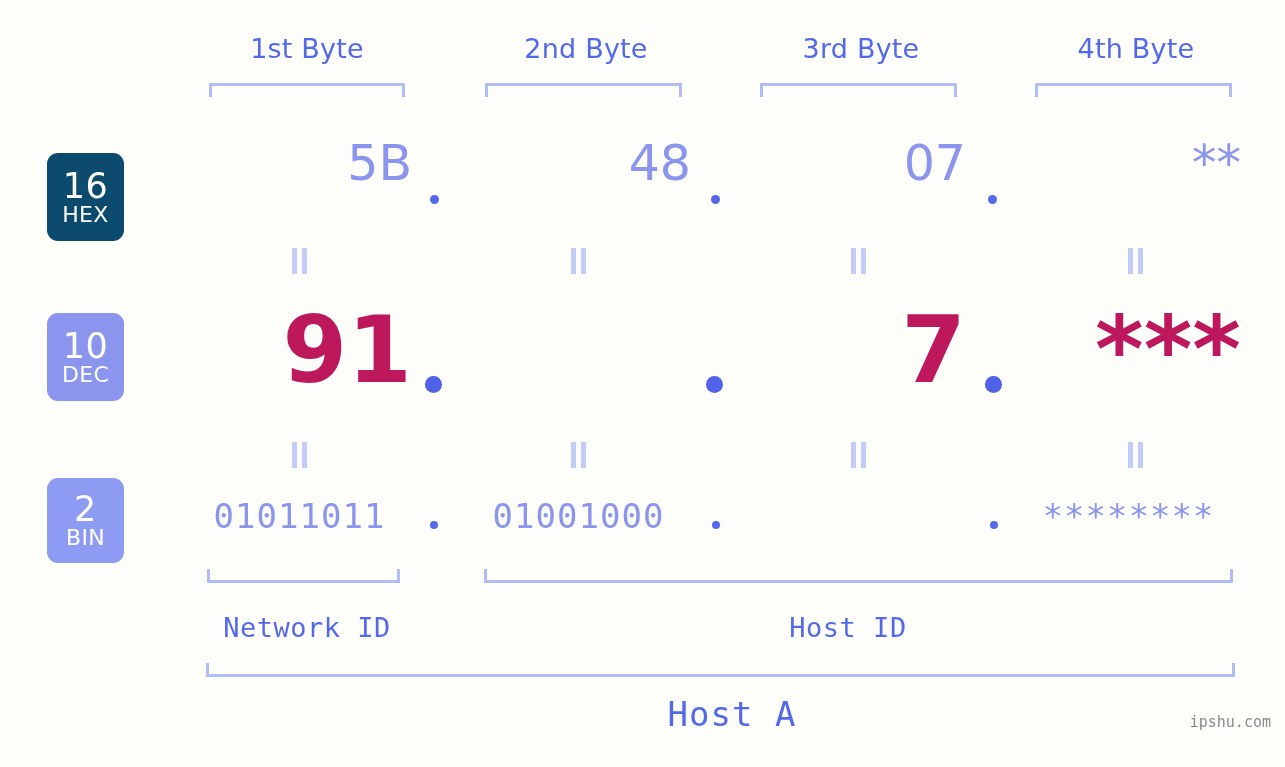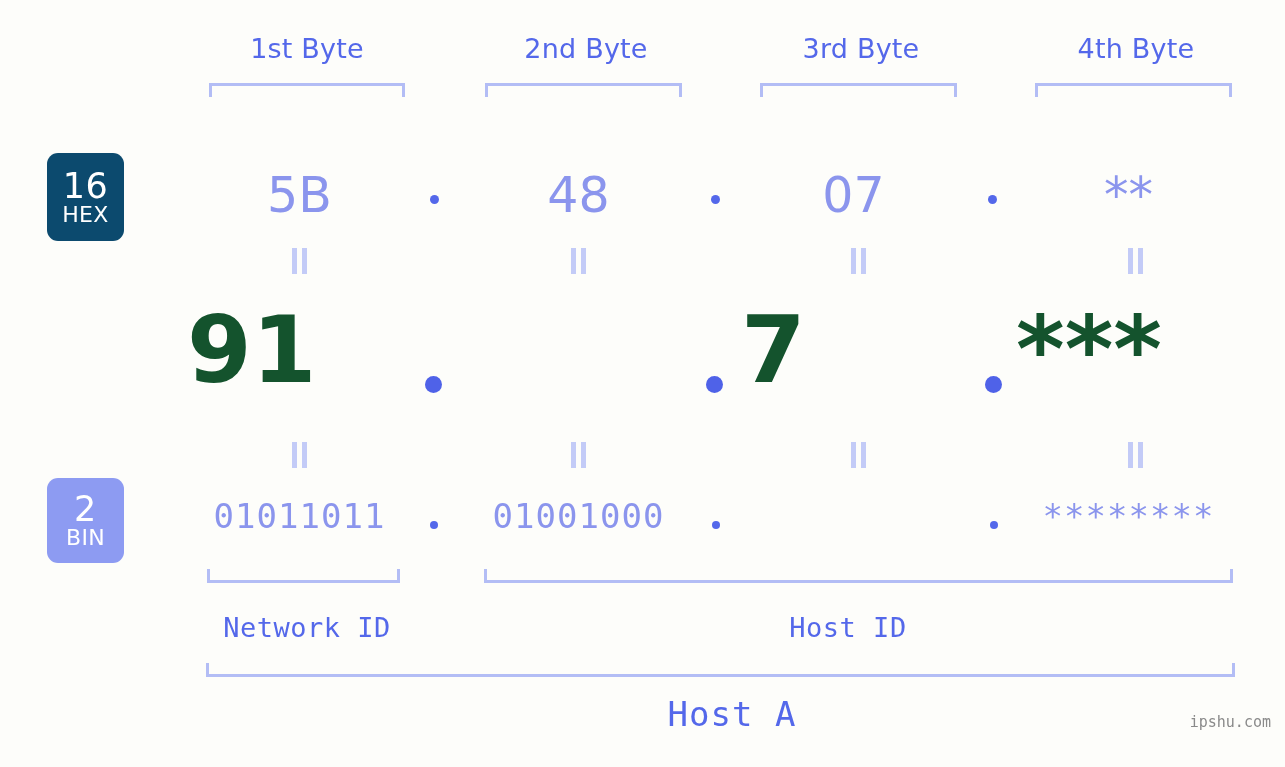--- a/index.html
+++ b/index.html
@@ -88,47 +88,47 @@
   }
   #badge-bin {
     top: 478px;
     height: 85px;
     background: #8d9bf2;
   }
 
   
   .hex-val {
     position: absolute;
-    top: 168px;
+    top: 136px;
     font-family: "DejaVu Sans", sans-serif;
     font-size: 49px;
     line-height: 56px;
     color: #8b95ed;
-    text-align: center;
+    text-align: right;
     white-space: nowrap;
   }
   .hex-dot {
     position: absolute;
     top: 195px;
     width: 9px;
     height: 9px;
     border-radius: 50%;
     background: #5468ea;
   }
 
   
   .dec-val {
     position: absolute;
     top: 298px;
     font-family: "DejaVu Sans", sans-serif;
     font-size: 93px;
     line-height: 104px;
     font-weight: 700;
-    color: #14532d;
-    text-align: left;
+    color: #be185d;
+    text-align: right;
     white-space: nowrap;
   }
   .dec-dot {
     position: absolute;
     top: 376px;
     width: 17px;
     height: 17px;
     border-radius: 50%;
     background: #4f62e8;
   }
@@ -242,20 +242,24 @@
     </div>
   <div class="eqmark" style="left:850px; top:248px;">
       <i></i>
       <i></i>
     </div>
   <div class="eqmark" style="left:1127px; top:248px;">
       <i></i>
       <i></i>
     </div>
 
+  <div class="badge" id="badge-dec">
+    <span class="num">10</span>
+    <span class="name">DEC</span>
+  </div>
 
   <div class="dec-val" style="left:187px; width:225px;">91</div>
   <div class="dec-dot" style="left:425px;"></div>
   <div class="dec-dot" style="left:706px;"></div>
   <div class="dec-val" style="left:741px; width:225px;">7</div>
   <div class="dec-dot" style="left:985px;"></div>
   <div class="dec-val" style="left:1016px; width:225px;">***</div>
 
   <div class="eqmark" style="left:291px; top:442px;">
       <i></i>

